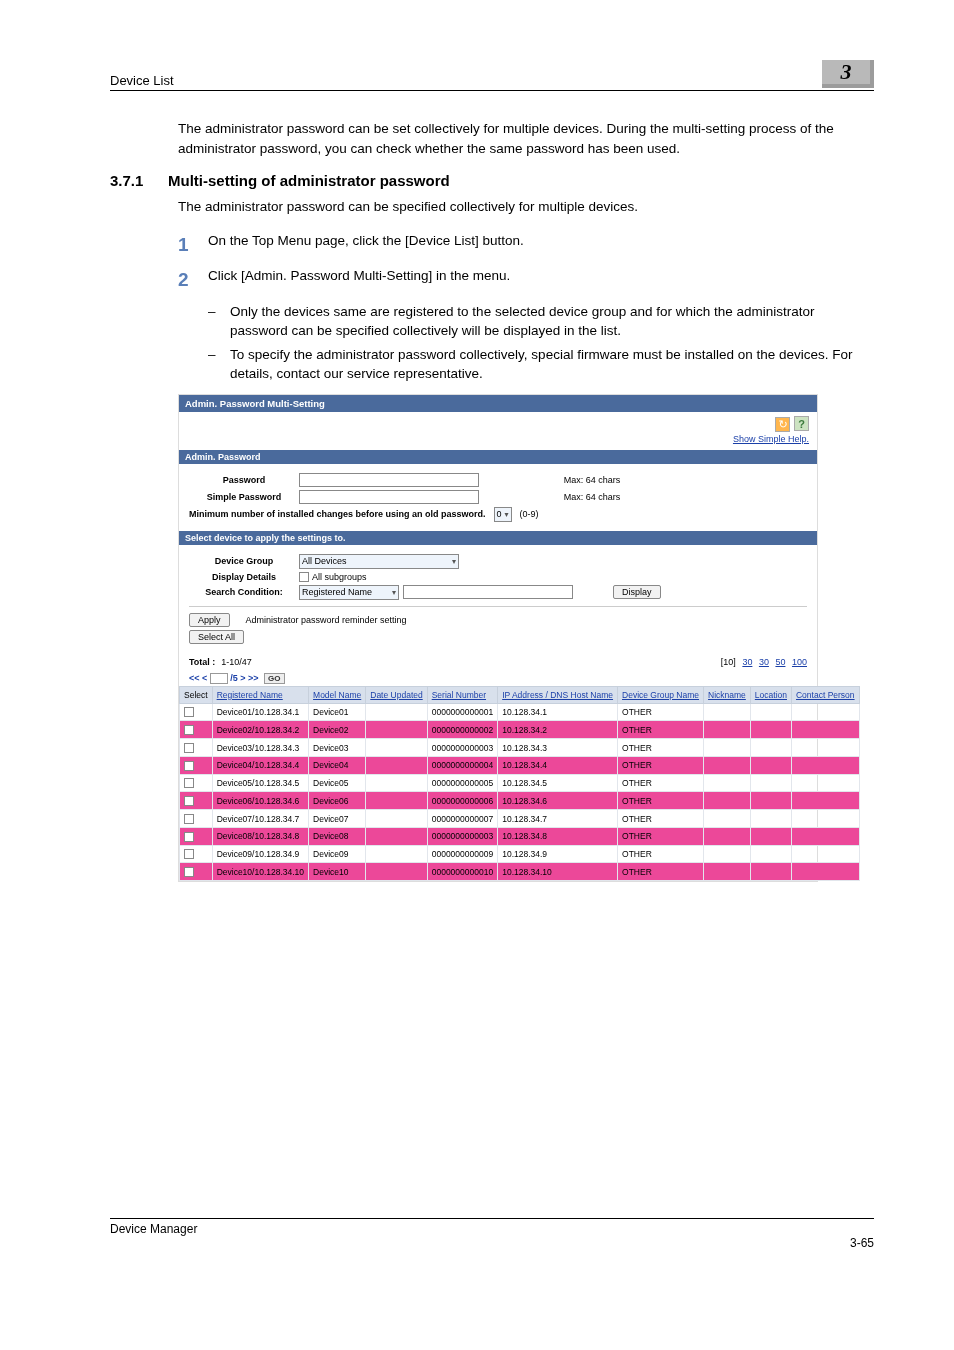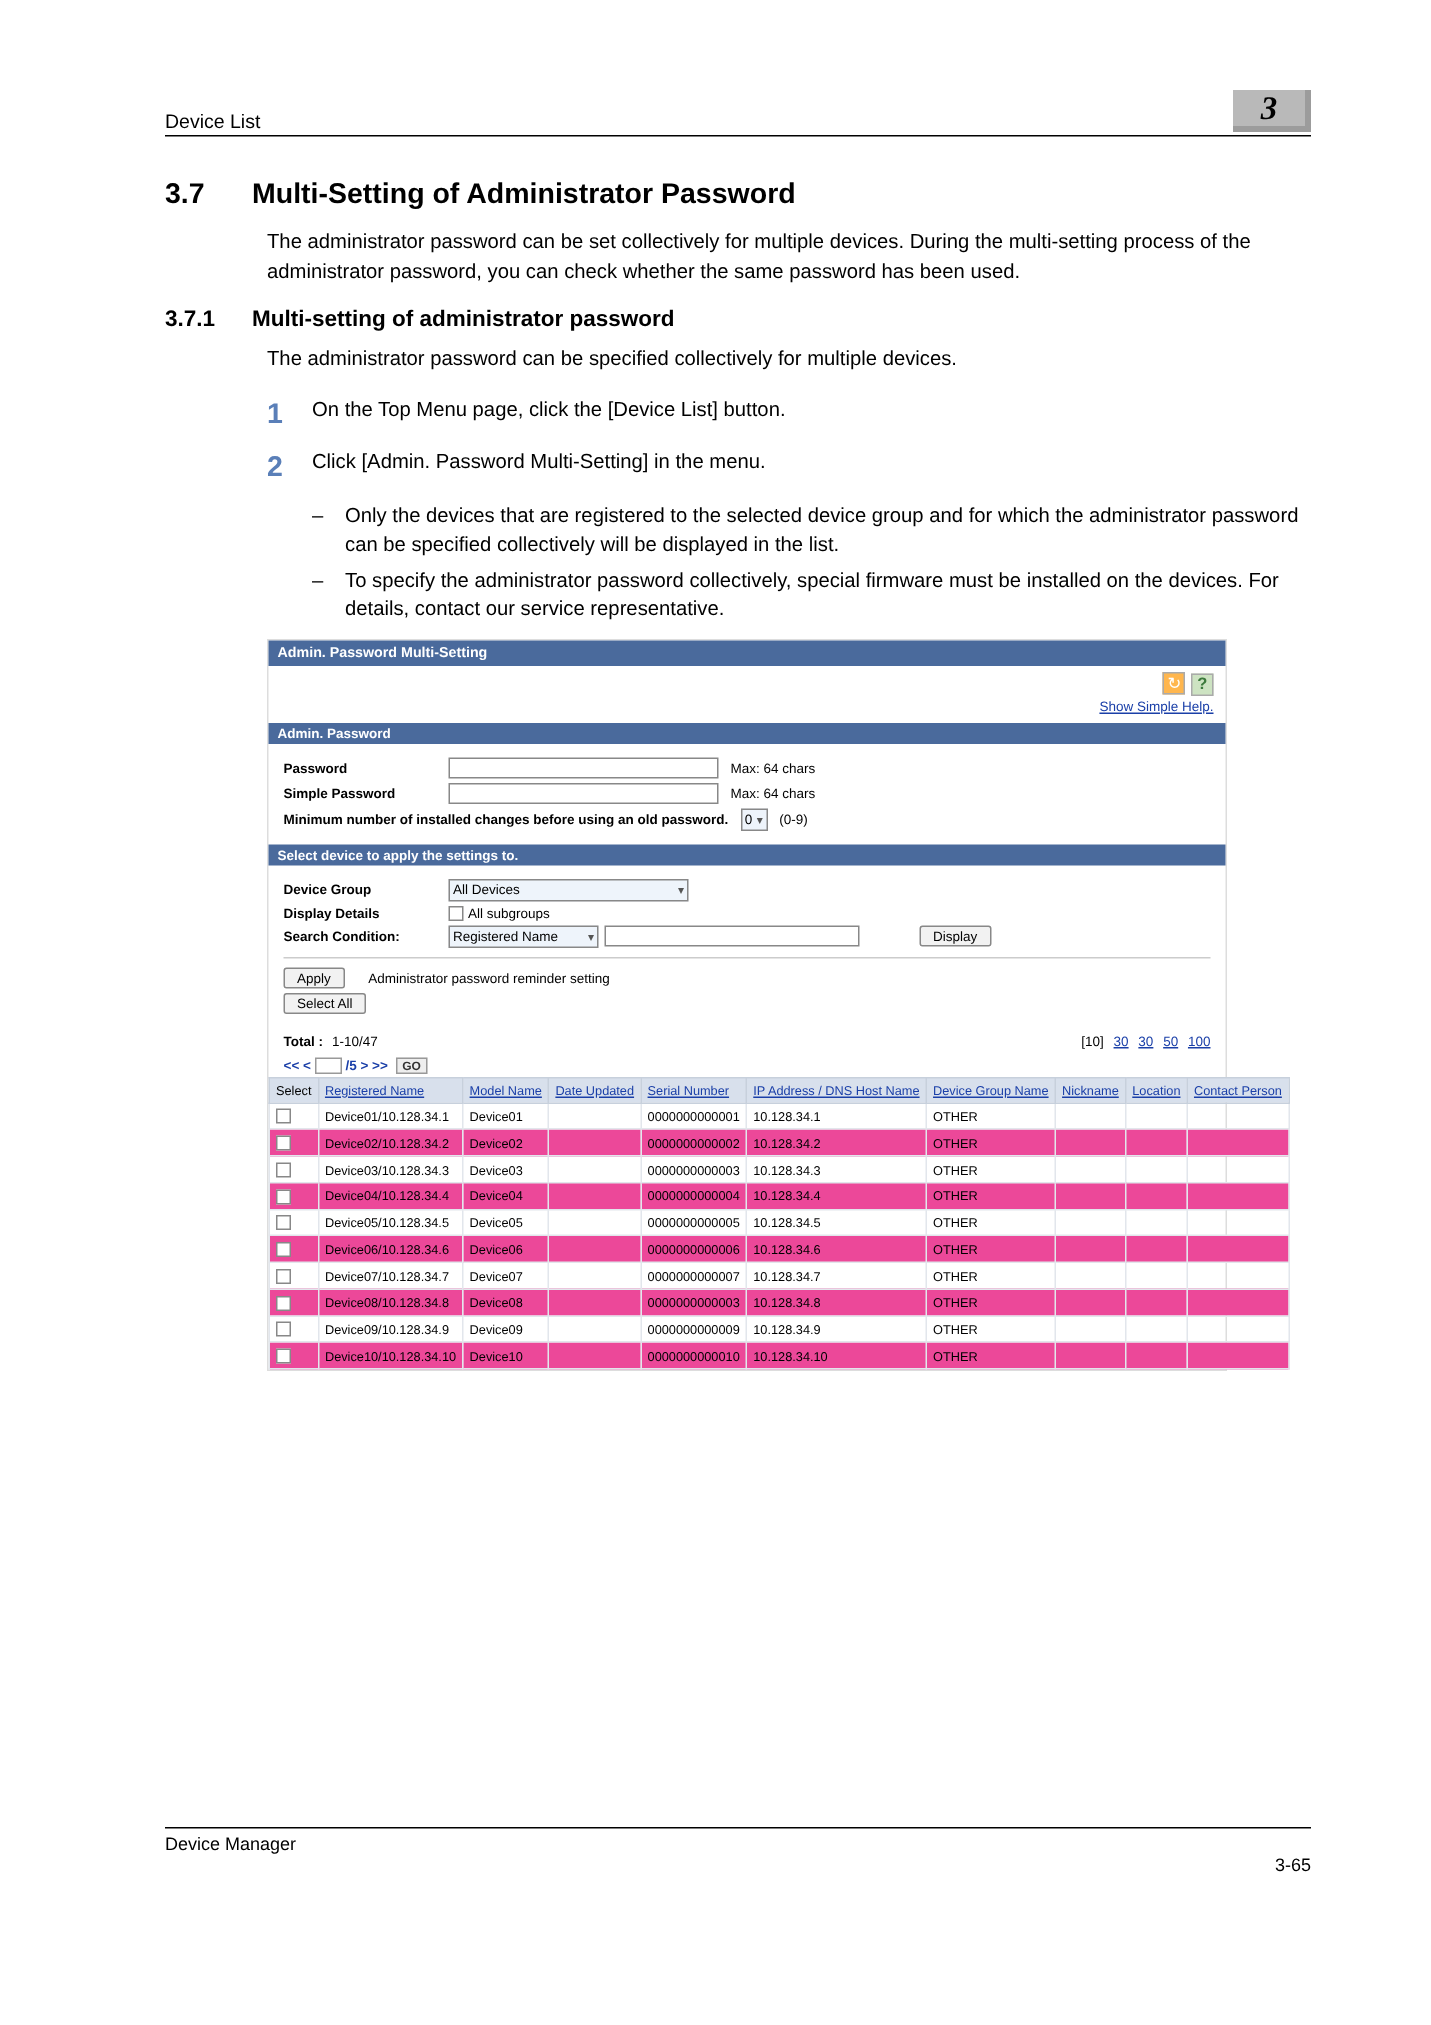--- a/index.html
+++ b/index.html
@@ -110,21 +110,21 @@
   .help-icon { background: #cde3c2; color: #3c7a3c; font-weight: bold; }
   .help-link { text-align: right; padding: 0 8px 6px 0; color: #1a3fa8; text-decoration: underline; }
   .sec-header {
     background: #4a6a9c;
     color: #fff;
     padding: 2px 6px;
     font-size: 9px;
     font-weight: bold;
   }
   .form-area { padding: 6px 10px; }
-  .frow { display: flex; align-items: center; margin: 3px 0; }
+  .frow { display: flex; align-items: center; margin: 3px 0; text-align: center; }
   .flabel { width: 110px; font-weight: bold; }
   .finput {
     border: 1px solid #888;
     height: 14px;
     width: 180px;
     background: #fff;
     display: inline-block;
   }
   .fnote { margin-left: 8px; width: 210px; }
   .sel {
@@ -188,43 +188,40 @@
 </style>
 </head>
 <body>
 
 <div class="page">
   <div class="hdr-row">
     <div class="hdr-title">Device List</div>
     <div class="chapter-badge">3</div>
   </div>
 
-  <div class="sec-h2">
-    <span class="sec-num">3.7</span><span>Multi-Setting of Administrator Password</span>
-  </div>
   <p class="body-text">The administrator password can be set collectively for multiple devices. During the multi-setting process of the administrator password, you can check whether the same password has been used.</p>
 
   <div class="sec-h3">
     <span class="sec-num">3.7.1</span><span>Multi-setting of administrator password</span>
   </div>
   <p class="body-text">The administrator password can be specified collectively for multiple devices.</p>
 
   <div class="step-row">
     <div class="step-num">1</div>
     <div>On the Top Menu page, click the [Device List] button.</div>
   </div>
 
   <div class="step-row">
     <div class="step-num">2</div>
     <div>Click [Admin. Password Multi-Setting] in the menu.</div>
   </div>
   <div class="sub-bullets">
     <div class="b">
         <div class="dash">–</div>
-        <div>Only the devices that are registered to the selected device group and for which the administrator password can be specified collectively will be displayed in the list.</div>
+        <div>Only the devices same are registered to the selected device group and for which the administrator password can be specified collectively will be displayed in the list.</div>
       </div>
     <div class="b">
         <div class="dash">–</div>
         <div>To specify the administrator password collectively, special firmware must be installed on the devices. For details, contact our service representative.</div>
       </div>
   </div>
 
   <div class="gui">
     <div class="gui-bar">Admin. Password Multi-Setting</div>
     <div class="gui-icons">

